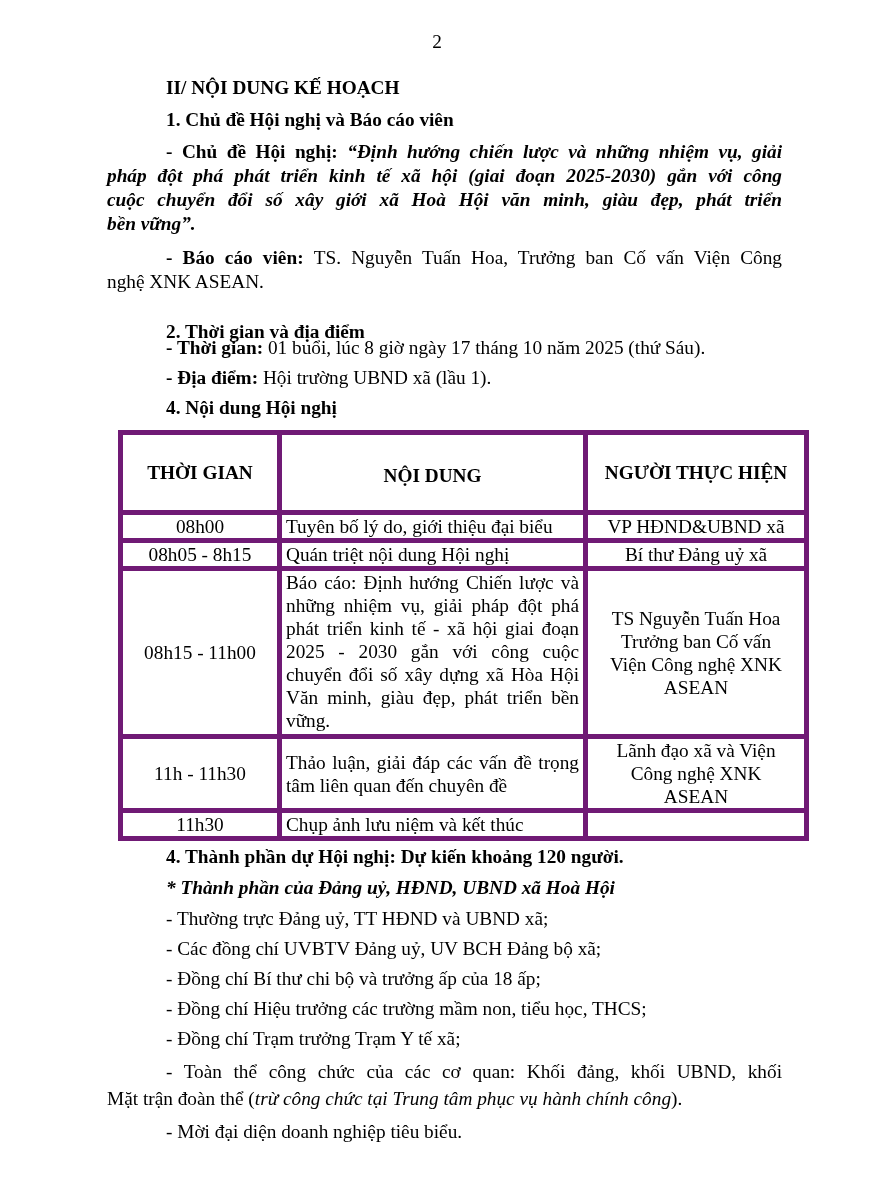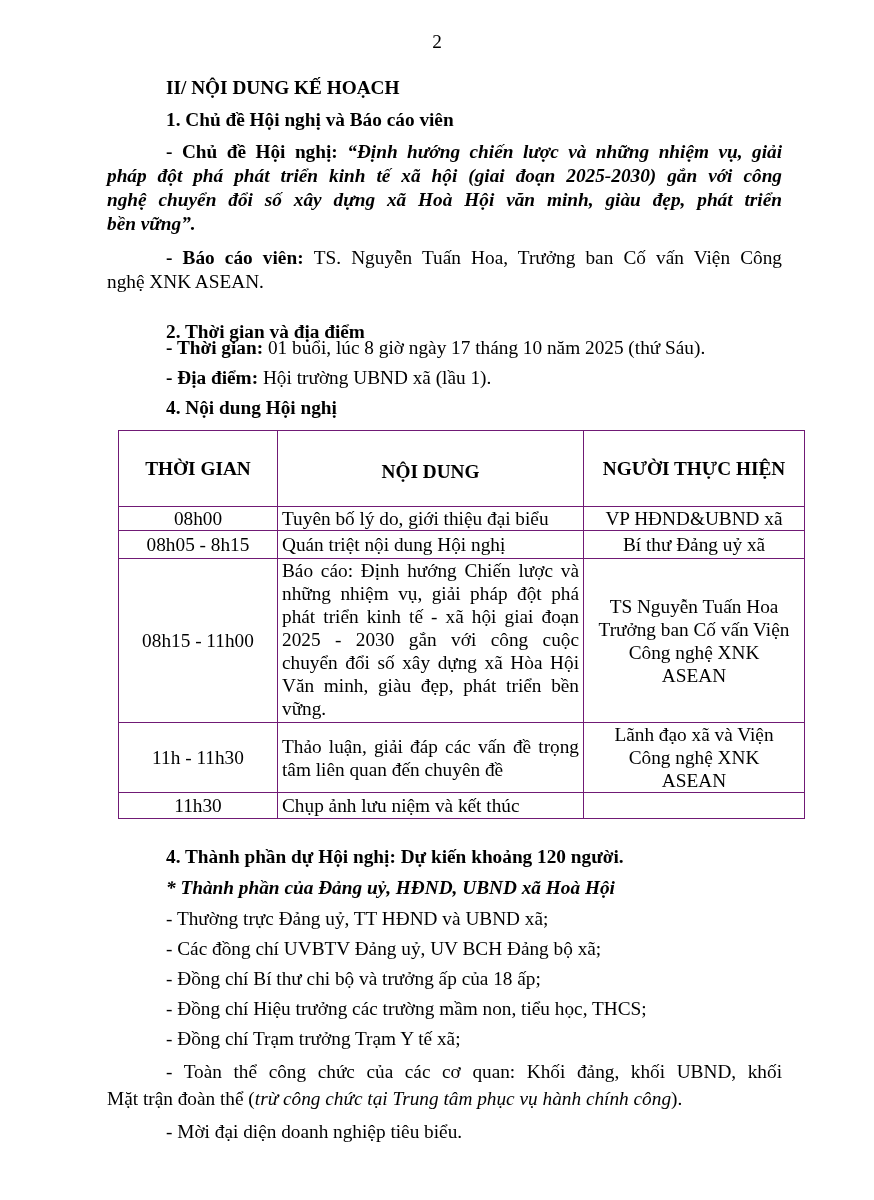--- a/index.html
+++ b/index.html
@@ -6,40 +6,40 @@
     body { width: 874px; height: 1200px; position: relative; overflow: hidden;
       font-family: "Liberation Serif", serif; color: #000; font-size: 19.3px; }
     .abs { position: absolute; white-space: nowrap; line-height: 24px; }
     .b { font-weight: bold; }
     .i { font-style: italic; }
     .bi { font-weight: bold; font-style: italic; }
     .just { white-space: normal; text-align: justify; text-align-last: justify; }
     .page-num { left: 0; width: 874px; text-align: center; top: 30px; }
     table.sched { position: absolute; left: 118px; top: 430px; width: 686px;
       border-collapse: collapse; table-layout: fixed; }
-    table.sched td, table.sched th { border: 1px solid #701a75; padding: 0 4px;
+    table.sched td, table.sched th { border: 5px solid #701a75; padding: 0 4px;
       font-size: 19.3px; line-height: 23px; vertical-align: middle; }
     table.sched th { font-weight: bold; height: 69px; text-align: center; }
     .c { text-align: center; }
     .l { text-align: left; }
     .jt { text-align: justify; }
     col.c1 { width: 159px; } col.c2 { width: 306px; } col.c3 { width: 221px; }
   </style>
 </head>
 <body>
 
 <div class="abs page-num">2</div>
 
 <div class="abs b" style="left:166px; top:76px;">II/ NỘI DUNG KẾ HOẠCH</div>
 
 <div class="abs b" style="left:166px; top:108px;">1. Chủ đề Hội nghị và Báo cáo viên</div>
 
 <div class="abs just" style="left:166px; top:140px; width:616px;"><span class="b">- Chủ đề Hội nghị: </span><span class="bi">“Định hướng chiến lược và những nhiệm vụ, giải</span></div>
 <div class="abs bi just" style="left:107px; top:164px; width:675px;">pháp đột phá phát triển kinh tế xã hội (giai đoạn 2025-2030) gắn với công</div>
-<div class="abs bi just" style="left:107px; top:188px; width:675px;">nghệ chuyển đổi số xây dựng xã Hoà Hội văn minh, giàu đẹp, phát triển</div>
+<div class="abs bi just" style="left:107px; top:188px; width:675px;">cuộc chuyển đổi số xây giới xã Hoà Hội văn minh, giàu đẹp, phát triển</div>
 <div class="abs bi" style="left:107px; top:212px;">bền vững”.</div>
 
 <div class="abs just" style="left:166px; top:246px; width:616px;"><span class="b">- Báo cáo viên: </span><span>TS. Nguyễn Tuấn Hoa, Trưởng ban Cố vấn Viện Công</span></div>
 <div class="abs" style="left:107px; top:270px;">nghệ XNK ASEAN.</div>
 
 <div class="abs b" style="left:166px; top:304px;margin-top:16px;">2. Thời gian và địa điểm</div>
 
 <div class="abs" style="left:166px; top:336px;"><span class="b">- Thời gian: </span><span>01 buổi, lúc 8 giờ ngày 17 tháng 10 năm 2025 (thứ Sáu).</span></div>
 
 <div class="abs" style="left:166px; top:366px;"><span class="b">- Địa điểm: </span><span>Hội trường UBND xã (lầu 1).</span></div>

